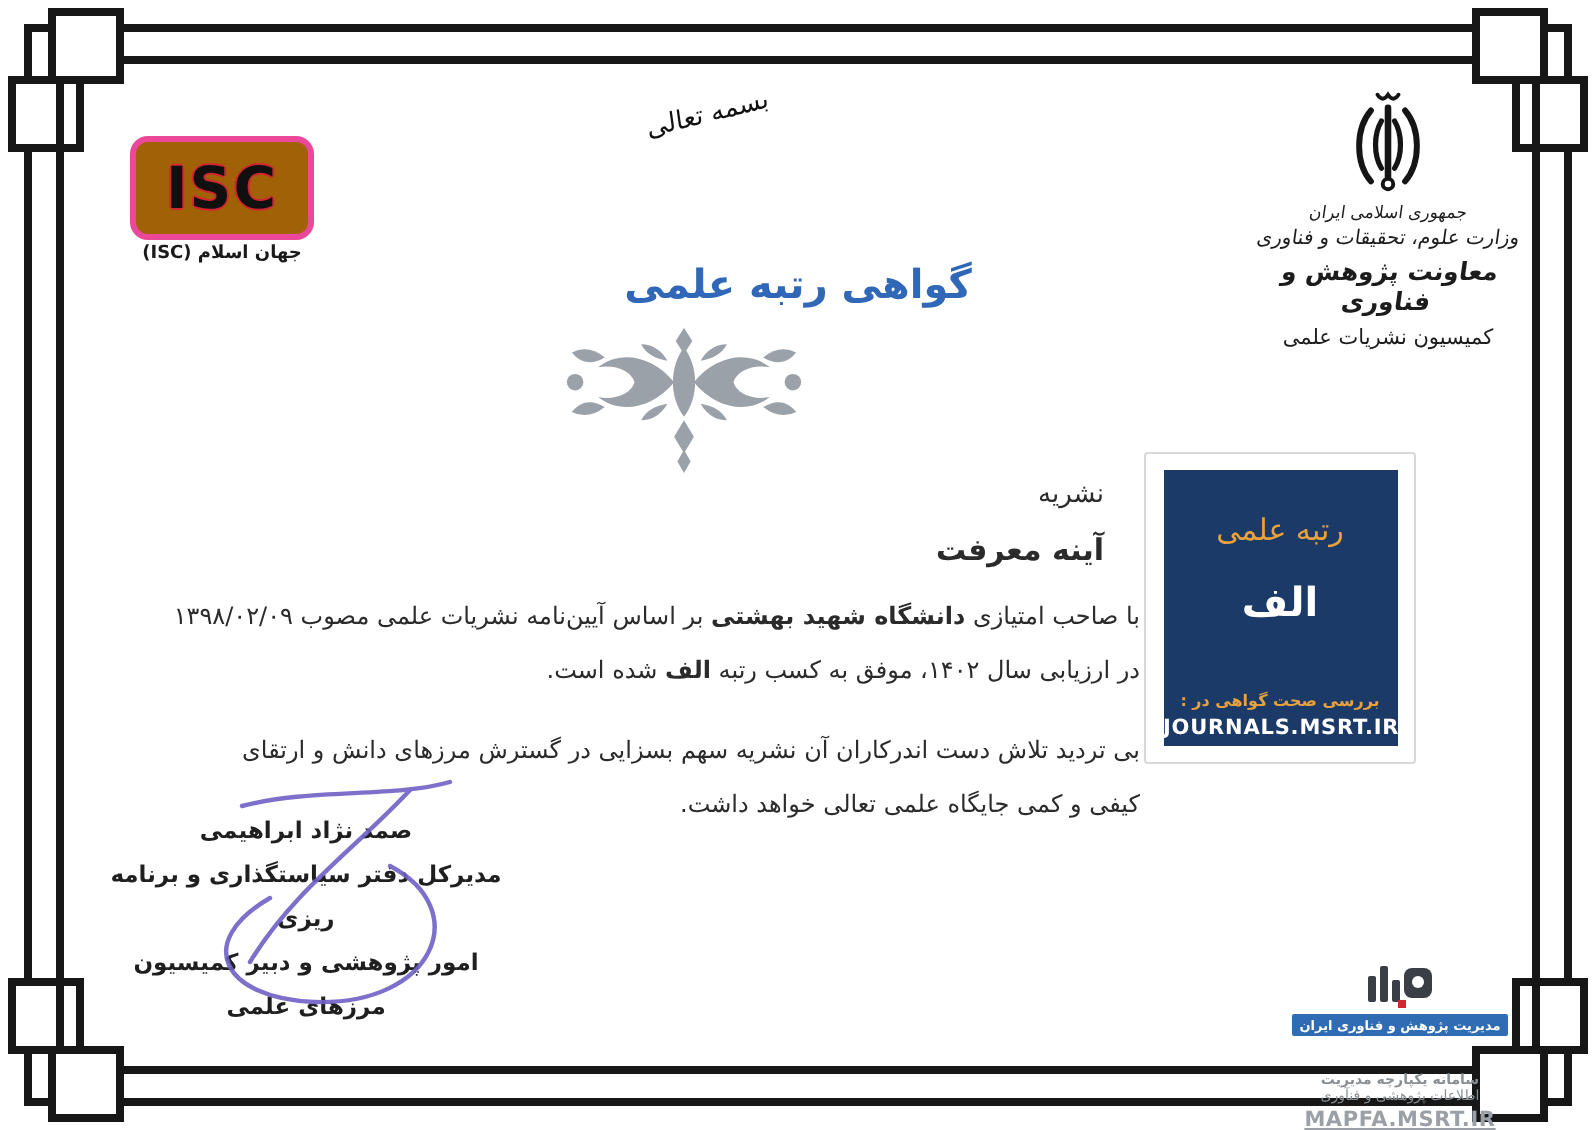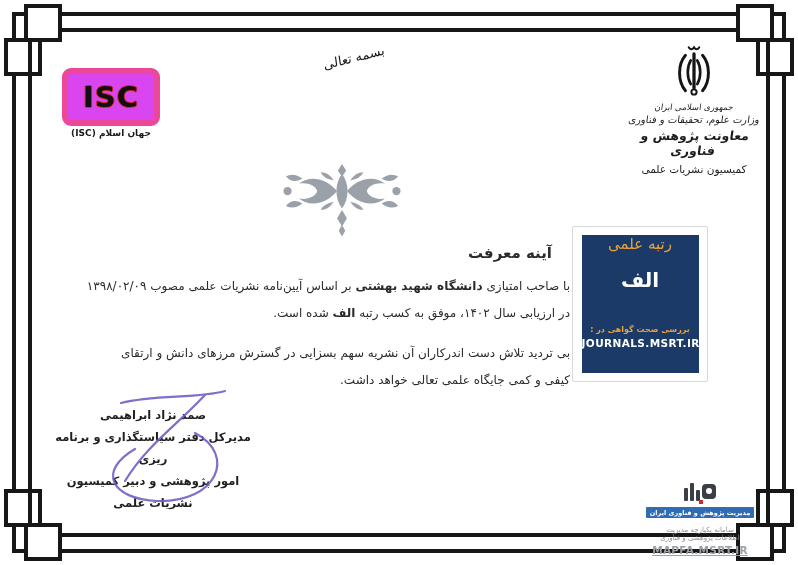--- a/index.html
+++ b/index.html
@@ -6,21 +6,21 @@
   .page{position:relative;width:798px;height:565px;background:#ffffff;overflow:hidden;
         font-family:"DejaVu Sans",sans-serif;color:#222;}
   svg{display:block;}
   .abs{position:absolute;}
 
   
   .frame{left:0;top:0;}
 
   
   .isc{left:50px;top:68px;width:122px;text-align:center;}
-  .isc-box{width:86px;height:46px;margin:0 auto;background:#d946ef;border:6px solid #ec4899;
+  .isc-box{width:86px;height:46px;margin:0 auto;background:#a16207;border:3px solid #ec4899;
            border-radius:9px;display:flex;align-items:center;justify-content:center;}
   .isc-acronym{font-size:29px;font-weight:900;color:#101010;letter-spacing:1px;
                text-shadow:-1px 0 #d22630,1px 0 #d22630,0 1px #d22630,0 -1px #d22630;}
   .isc-c1{margin-top:4px;font-size:7.5px;font-weight:bold;color:#d22630;direction:rtl;}
   .isc-c2{margin-top:2px;font-size:9px;font-weight:bold;color:#1a1a1a;direction:rtl;}
 
   
   .bismillah{left:314px;top:50px;width:80px;font-size:13px;color:#111;
              transform:rotate(-14deg) skewX(-6deg);direction:rtl;text-align:center;}
 
@@ -45,37 +45,37 @@
   .journal-name{font-size:15px;font-weight:bold;padding-right:18px;line-height:26px;margin-top:3px;}
   .pline{font-size:12px;line-height:27px;}
   .p1{margin-top:7px;}
   .p2{margin-top:13px;}
   .bld{font-weight:bold;}
 
   
   .rank-outline{left:572px;top:226px;width:134px;height:154px;border:1px solid #d8d8d8;
                 border-radius:2px;display:flex;align-items:center;justify-content:center;}
   .rank-box{width:117px;height:138px;text-align:center;direction:rtl;}
-  .rank-header{font-size:15px;}
+  .rank-header{padding-top:21px;font-size:15px;}
   .rank-value{margin-top:15px;font-size:20px;font-weight:bold;color:#ffffff;}
   .verify-label{margin-top:33px;font-size:8px;font-weight:bold;}
   .verify-url{margin-top:3px;font-size:10.5px;font-weight:bold;color:#ffffff;
               letter-spacing:.4px;direction:ltr;}
 
   
   .signature{left:46px;top:404px;width:214px;text-align:center;direction:rtl;
              font-size:11.5px;font-weight:600;color:#1f1f1f;line-height:22px;}
   .sig-svg{left:55px;top:383px;pointer-events:none;}
 
   
   .mapfa{left:646px;top:479px;width:108px;text-align:center;}
   .mapfa-icon{margin:0 auto;}
   .mapfa-banner{margin-top:2px;background:#2f6cb3;color:#ffffff;font-size:6.5px;
                 font-weight:bold;padding:1.5px 0;direction:rtl;border-radius:1px;}
-  .mapfa-l1{margin-top:8px;font-size:7px;color:#8a8f94;direction:rtl;}
+  .mapfa-l1{margin-top:18px;font-size:7px;color:#8a8f94;direction:rtl;font-weight:bold;}
   .mapfa-l2{font-size:7px;color:#8a8f94;direction:rtl;}
   .mapfa-url{margin-top:2px;font-size:10.5px;font-weight:bold;color:#9aa0a5;letter-spacing:.3px;text-decoration:underline;}
 </style>
 </head>
 <body>
 
 <div class="page">
 
   <svg class="abs frame" width="798" height="565" viewBox="0 0 798 565">
     <g stroke="#171717" stroke-width="4" fill="none">
@@ -120,61 +120,63 @@
         <path d="M32 18 L32 70" stroke-width="5"></path>
         <circle cx="32" cy="76" r="4" stroke-width="3"></circle>
       </g>
     </svg>
     <div class="m0">جمهوری اسلامی ایران</div>
     <div class="m1">وزارت علوم، تحقیقات و فناوری</div>
     <div class="m2">معاونت پژوهش و فناوری</div>
     <div class="m3">کمیسیون نشریات علمی</div>
   </div>
 
+  <div class="abs title" style="color:#3068b7">گواهی رتبه علمی</div>
 
   <svg class="abs ornament" width="132" height="78" viewBox="0 0 160 94">
     <g fill="#9aa1a9">
       <path d="M80 14 C89 26 89 44 80 56 C71 44 71 26 80 14 Z"></path>
       <path d="M80 2 l5 8 l-5 8 l-5 -8 Z"></path>
       <path d="M80 58 l6 10 l-6 10 l-6 -10 Z"></path>
       <path d="M80 76 l4 7 l-4 7 l-4 -7 Z"></path>
       <g id="wing">
         <path d="M86 35 C100 18 120 16 132 26 C122 24 112 28 110 35 C112 42 122 46 132 44 C120 54 100 52 86 35 Z"></path>
         <path d="M128 20 q10 -8 20 -3 q-8 10 -20 3 Z"></path>
         <path d="M128 50 q10 8 20 3 q-8 -10 -20 -3 Z"></path>
         <circle cx="146" cy="35" r="5"></circle>
         <path d="M90 22 q6 -10 16 -10 q-4 8 -16 10 Z"></path>
         <path d="M90 48 q6 10 16 10 q-4 -8 -16 -10 Z"></path>
       </g>
       <use href="#wing" transform="translate(160,0) scale(-1,1)"></use>
     </g>
   </svg>
 
   <div class="abs body-text">
+    <div class="journal-label">نشریه</div>
     <div class="journal-name">آینه معرفت</div>
     <div class="pline p1"><span>با صاحب امتیازی </span><span class="bld">دانشگاه شهید بهشتی</span><span> بر اساس آیین‌نامه نشریات علمی مصوب ۱۳۹۸/۰۲/۰۹</span></div>
     <div class="pline"><span>در ارزیابی سال ۱۴۰۲، موفق به کسب رتبه </span><span class="bld">الف</span><span>  شده است.</span></div>
     <div class="pline p2">بی تردید تلاش دست اندرکاران آن نشریه سهم بسزایی در گسترش  مرزهای  دانش  و ارتقای</div>
     <div class="pline">کیفی و کمی جایگاه علمی تعالی خواهد داشت.</div>
   </div>
 
   <div class="abs rank-outline">
     <div class="rank-box" style="background:#1b3a68">
       <div class="rank-header" style="color:#e9a23b">رتبه علمی</div>
       <div class="rank-value">الف</div>
       <div class="verify-label" style="color:#e9a23b">بررسی صحت گواهی در :</div>
       <div class="verify-url">JOURNALS.MSRT.IR</div>
     </div>
   </div>
 
   <div class="abs signature">
     <div>صمد نژاد ابراهیمی</div>
     <div>مدیرکل دفتر سیاستگذاری و برنامه ریزی</div>
     <div>امور پژوهشی  و دبیر  کمیسیون</div>
-    <div>نشریات علمی</div>
+    <div>مرزهای علمی</div>
   </div>
   <svg class="abs sig-svg" width="210" height="140" viewBox="0 0 210 140">
     <g stroke="#6f61c5" stroke-width="2.2" fill="none" stroke-linecap="round" opacity="0.9">
       <path d="M66 20 C100 11 142 16 170 8"></path>
       <path d="M150 12 C122 42 92 62 70 98"></path>
       <path d="M140 50 C182 72 162 120 102 118 C56 116 42 88 80 66"></path>
     </g>
   </svg>
 
   <div class="abs mapfa">

